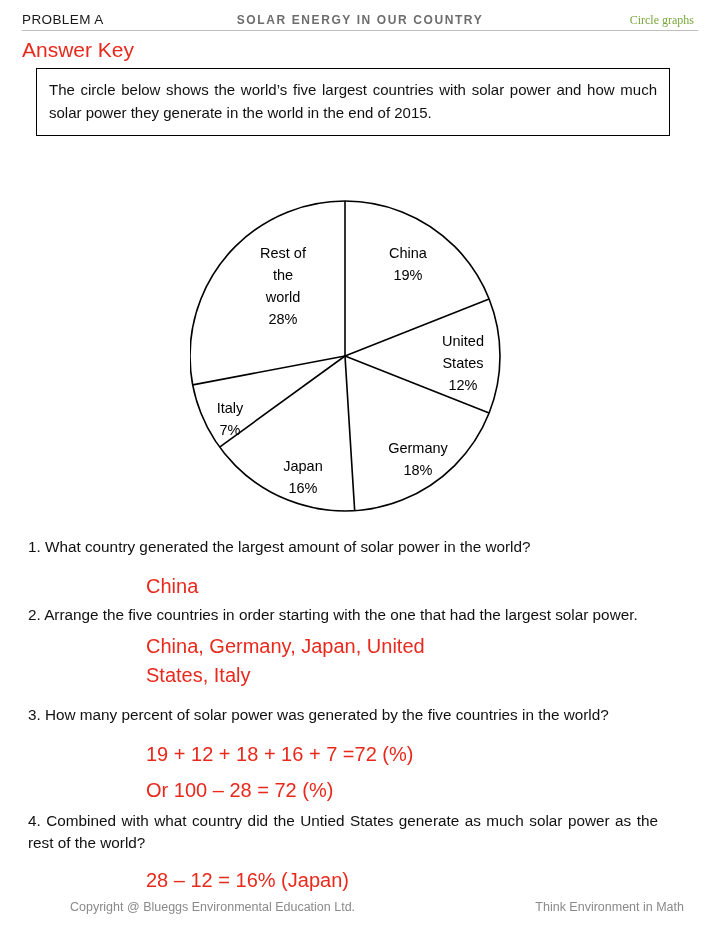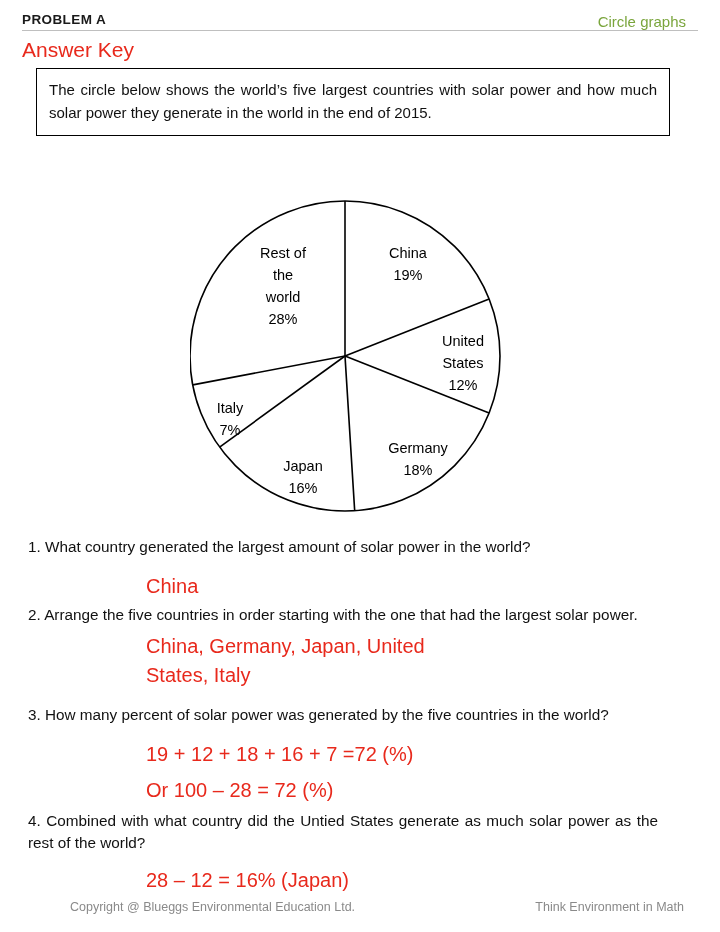--- a/index.html
+++ b/index.html
@@ -22,42 +22,42 @@
     top: 10px;
     left: 22px;
     right: 22px;
     height: 22px;
   }
   .header-left {
     position: absolute;
     left: 0;
     top: 2px;
     font-size: 13.5px;
-    font-weight: bold;
+    font-weight: normal;
     letter-spacing: 0.4px;
     color: #1a1a1a;
   }
   .header-center {
     position: absolute;
     left: 0;
     right: 0;
     top: 3px;
     text-align: center;
     font-size: 12px;
     font-weight: bold;
     letter-spacing: 1.6px;
     color: #6d6d6d;
   }
   .header-right {
     position: absolute;
-    right: 12px;
+    right: 4px;
     top: 3px;
-    font-size: 15px;
+    font-size: 12px;
     color: #7aa53c;
-    font-family: Liberation Sans, sans-serif;
+    font-family: Liberation Serif, serif;
   }
   .header-rule {
     position: absolute;
     top: 30px;
     left: 22px;
     right: 22px;
     height: 1px;
     background: #bfbfbf;
   }
 
@@ -170,20 +170,21 @@
     position: absolute;
     right: 36px;
     top: 0;
   }
 </style>
 </head>
 <body>
 
 <div class="header">
   <div class="header-left">PROBLEM A</div>
+  <div class="header-center">SOLAR ENERGY IN OUR COUNTRY</div>
   <div class="header-right">Circle graphs</div>
 </div>
 <div class="header-rule"></div>
 
 <div class="answer-key">Answer Key</div>
 
 <div class="prompt-box">
   <div class="prompt-text">The circle below shows the world’s five largest countries with solar power and how much solar power they generate in the world in the end of 2015.</div>
 </div>
 

